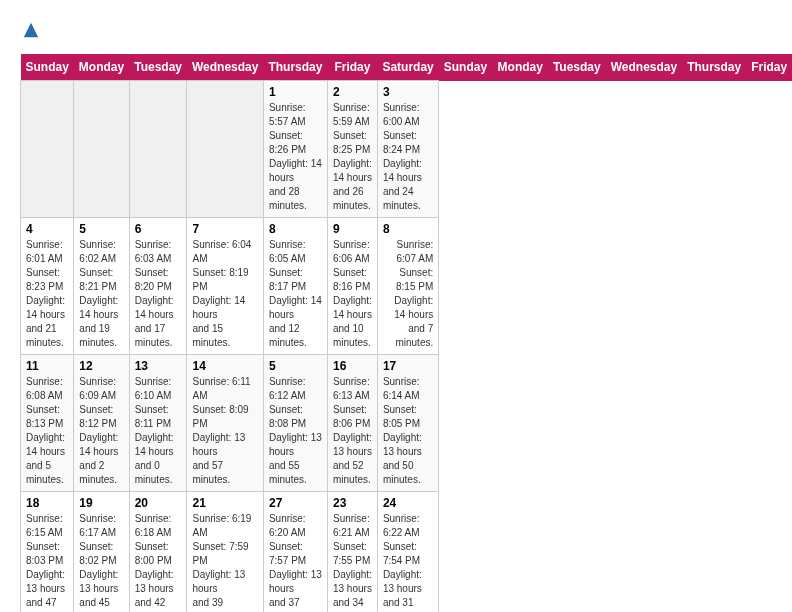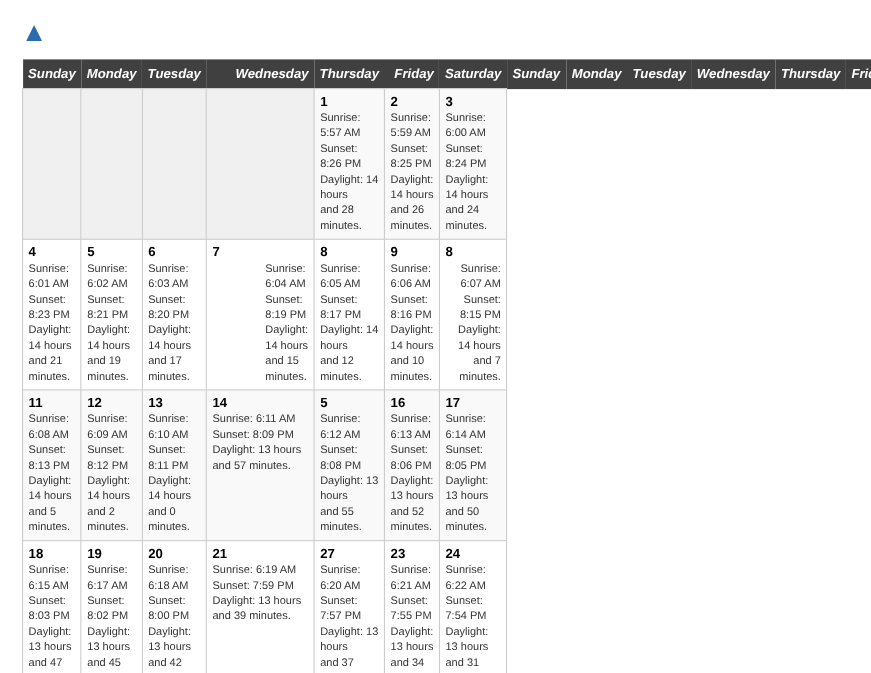--- a/index.html
+++ b/index.html
@@ -43,27 +43,26 @@
     .location {
       font-size: 16px;
       color: #444;
     }
     table {
       width: 100%;
       border-collapse: collapse;
       font-size: 11px;
     }
     thead th {
-      background-color: #404040;
+      background-color: #be185d;
       color: #fff;
-      text-align: right;
+      text-align: center;
       padding: 6px 5px;
       font-size: 12px;
       font-weight: bold;
-      font-style: italic;
     }
     tbody td {
       border: 1px solid #ccc;
       vertical-align: top;
       padding: 4px 5px;
       width: 108px;
       height: 80px;
     }
     tbody tr:nth-child(odd) td {
       background-color: #f9f9f9;
@@ -171,21 +170,21 @@
         </td>
         <td>
           <span class="day-num">6</span>
           <div class="day-info" style="white-space: pre-line;">Sunrise: 6:03 AM
 Sunset: 8:20 PM
 Daylight: 14 hours
 and 17 minutes.</div>
         </td>
         <td>
           <span class="day-num">7</span>
-          <div class="day-info" style="white-space: pre-line; margin-left: 48px;">Sunrise: 6:04 AM
+          <div class="day-info" style="white-space: pre-line;">Sunrise: 6:04 AM
 Sunset: 8:19 PM
 Daylight: 14 hours
 and 15 minutes.</div>
         </td>
         <td>
           <span class="day-num">8</span>
           <div class="day-info" style="white-space: pre-line;">Sunrise: 6:05 AM
 Sunset: 8:17 PM
 Daylight: 14 hours
 and 12 minutes.</div>

